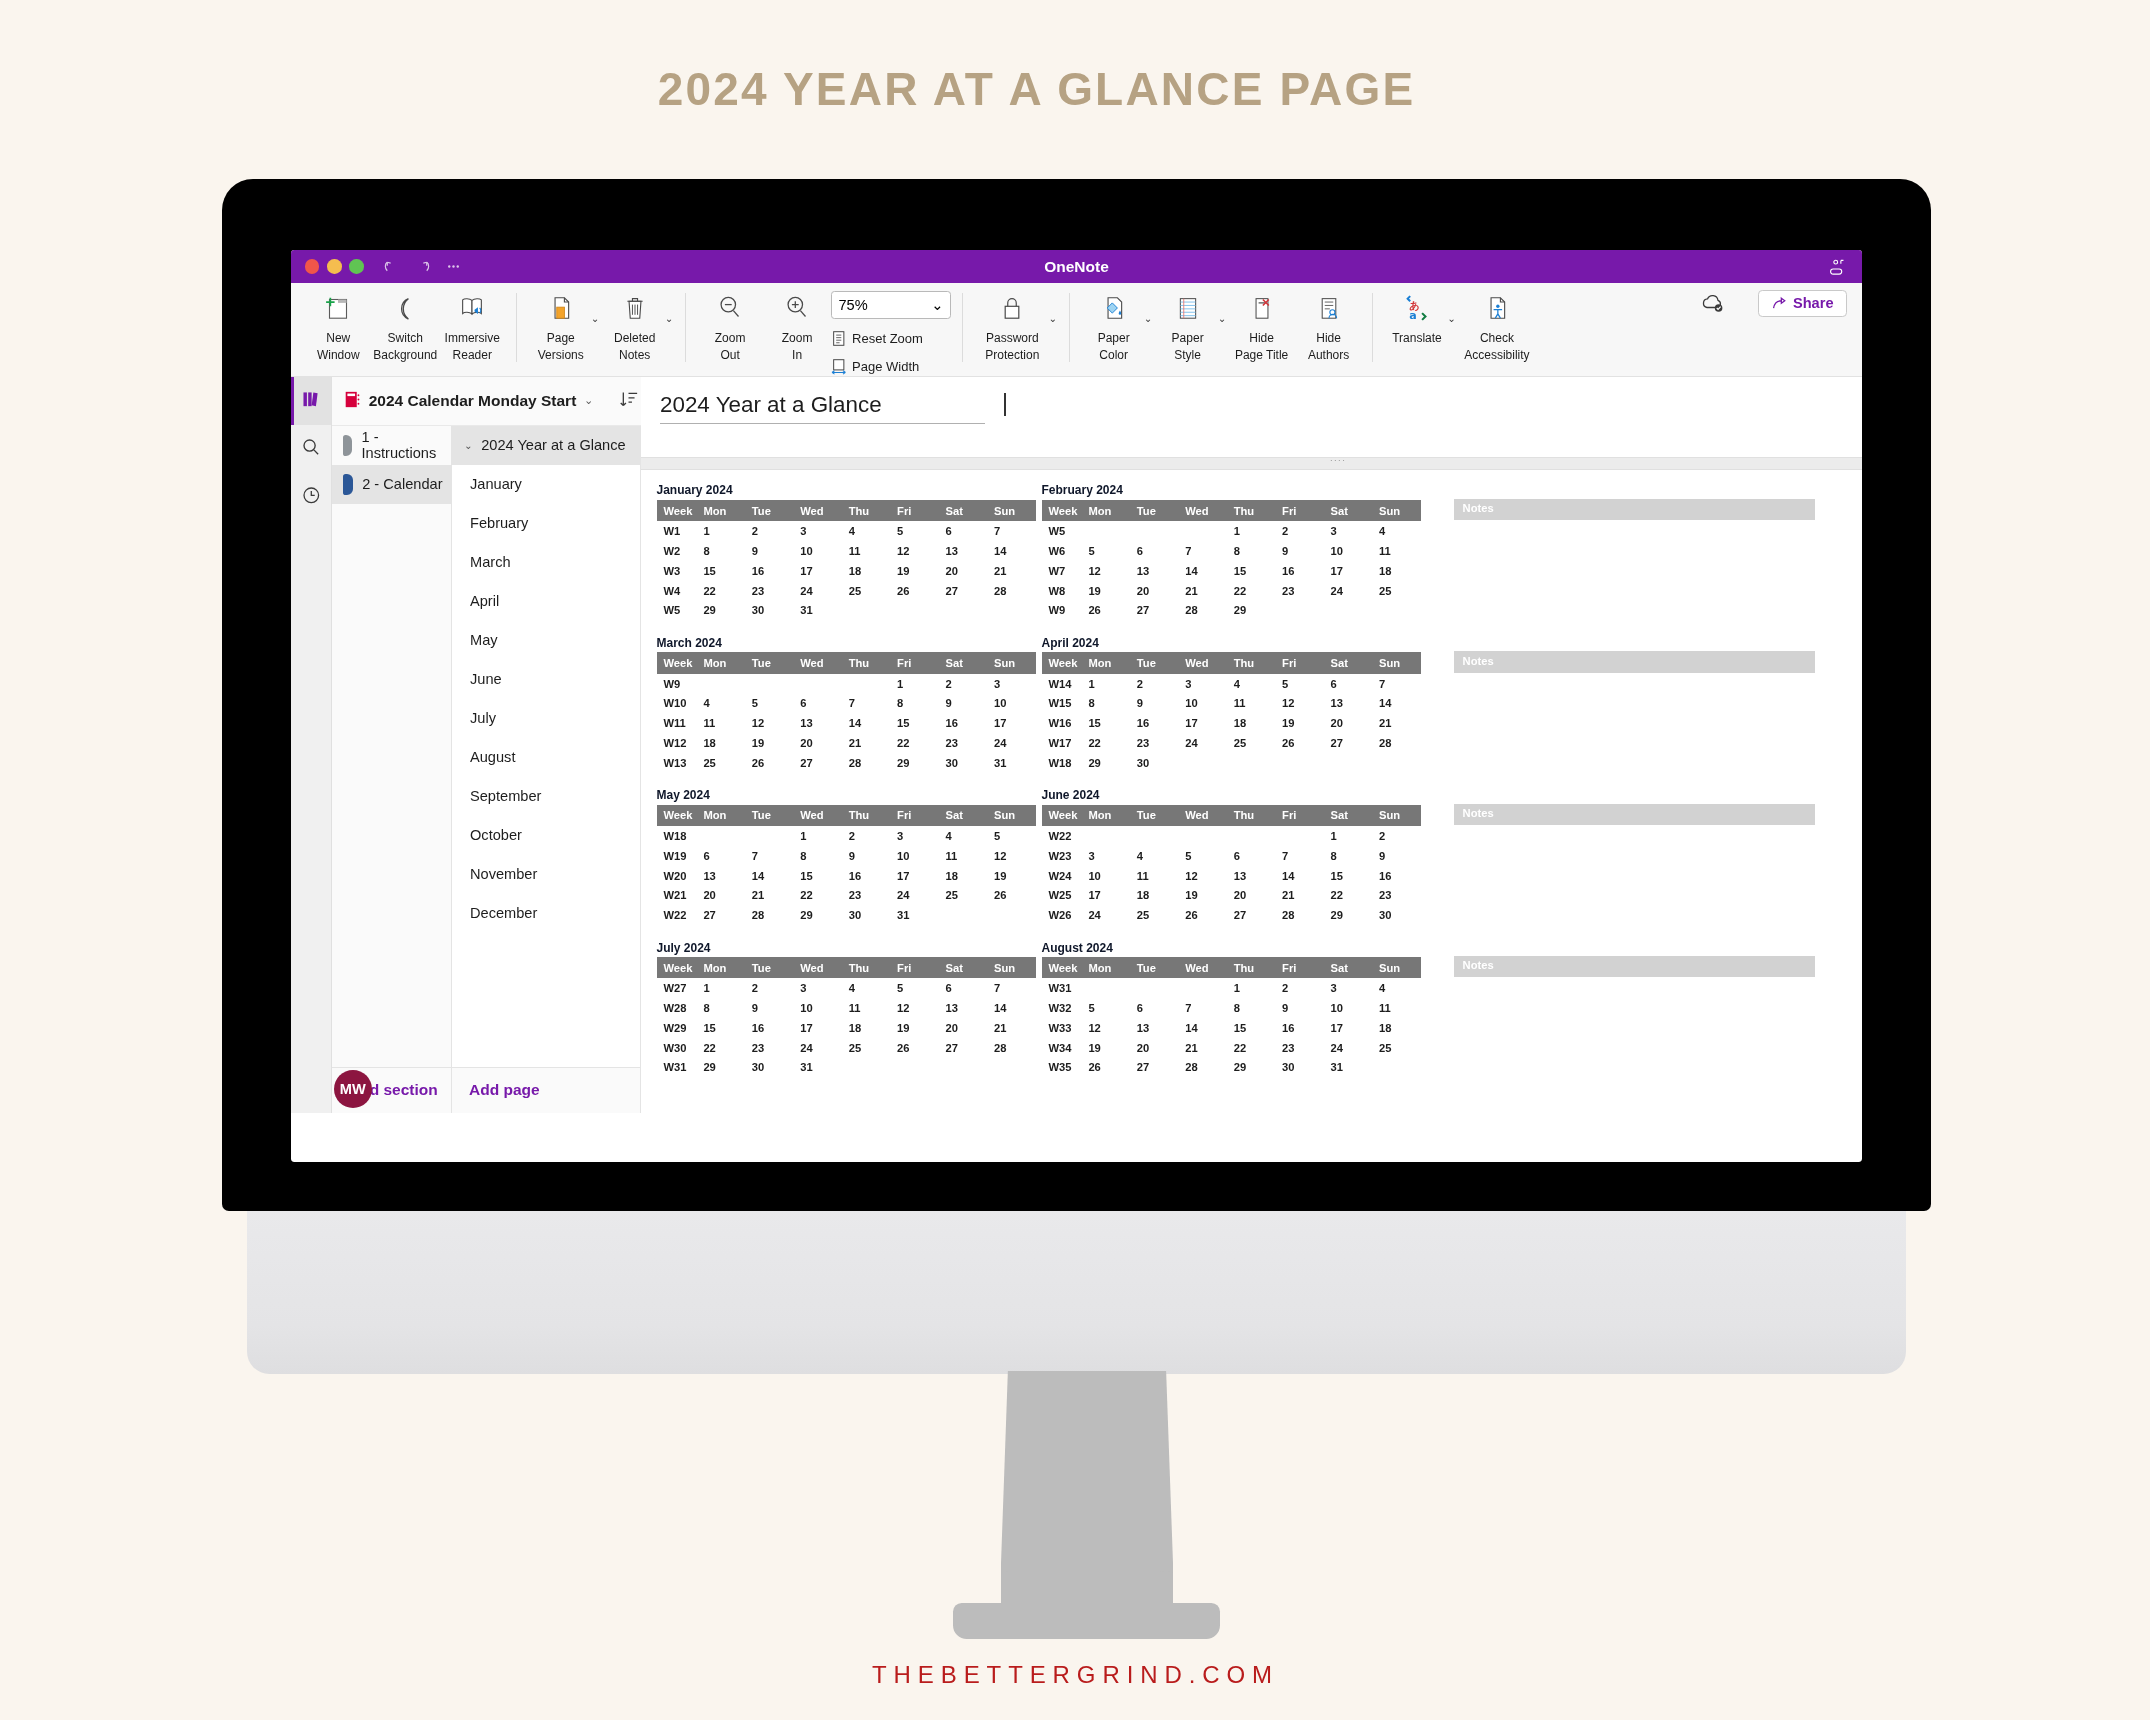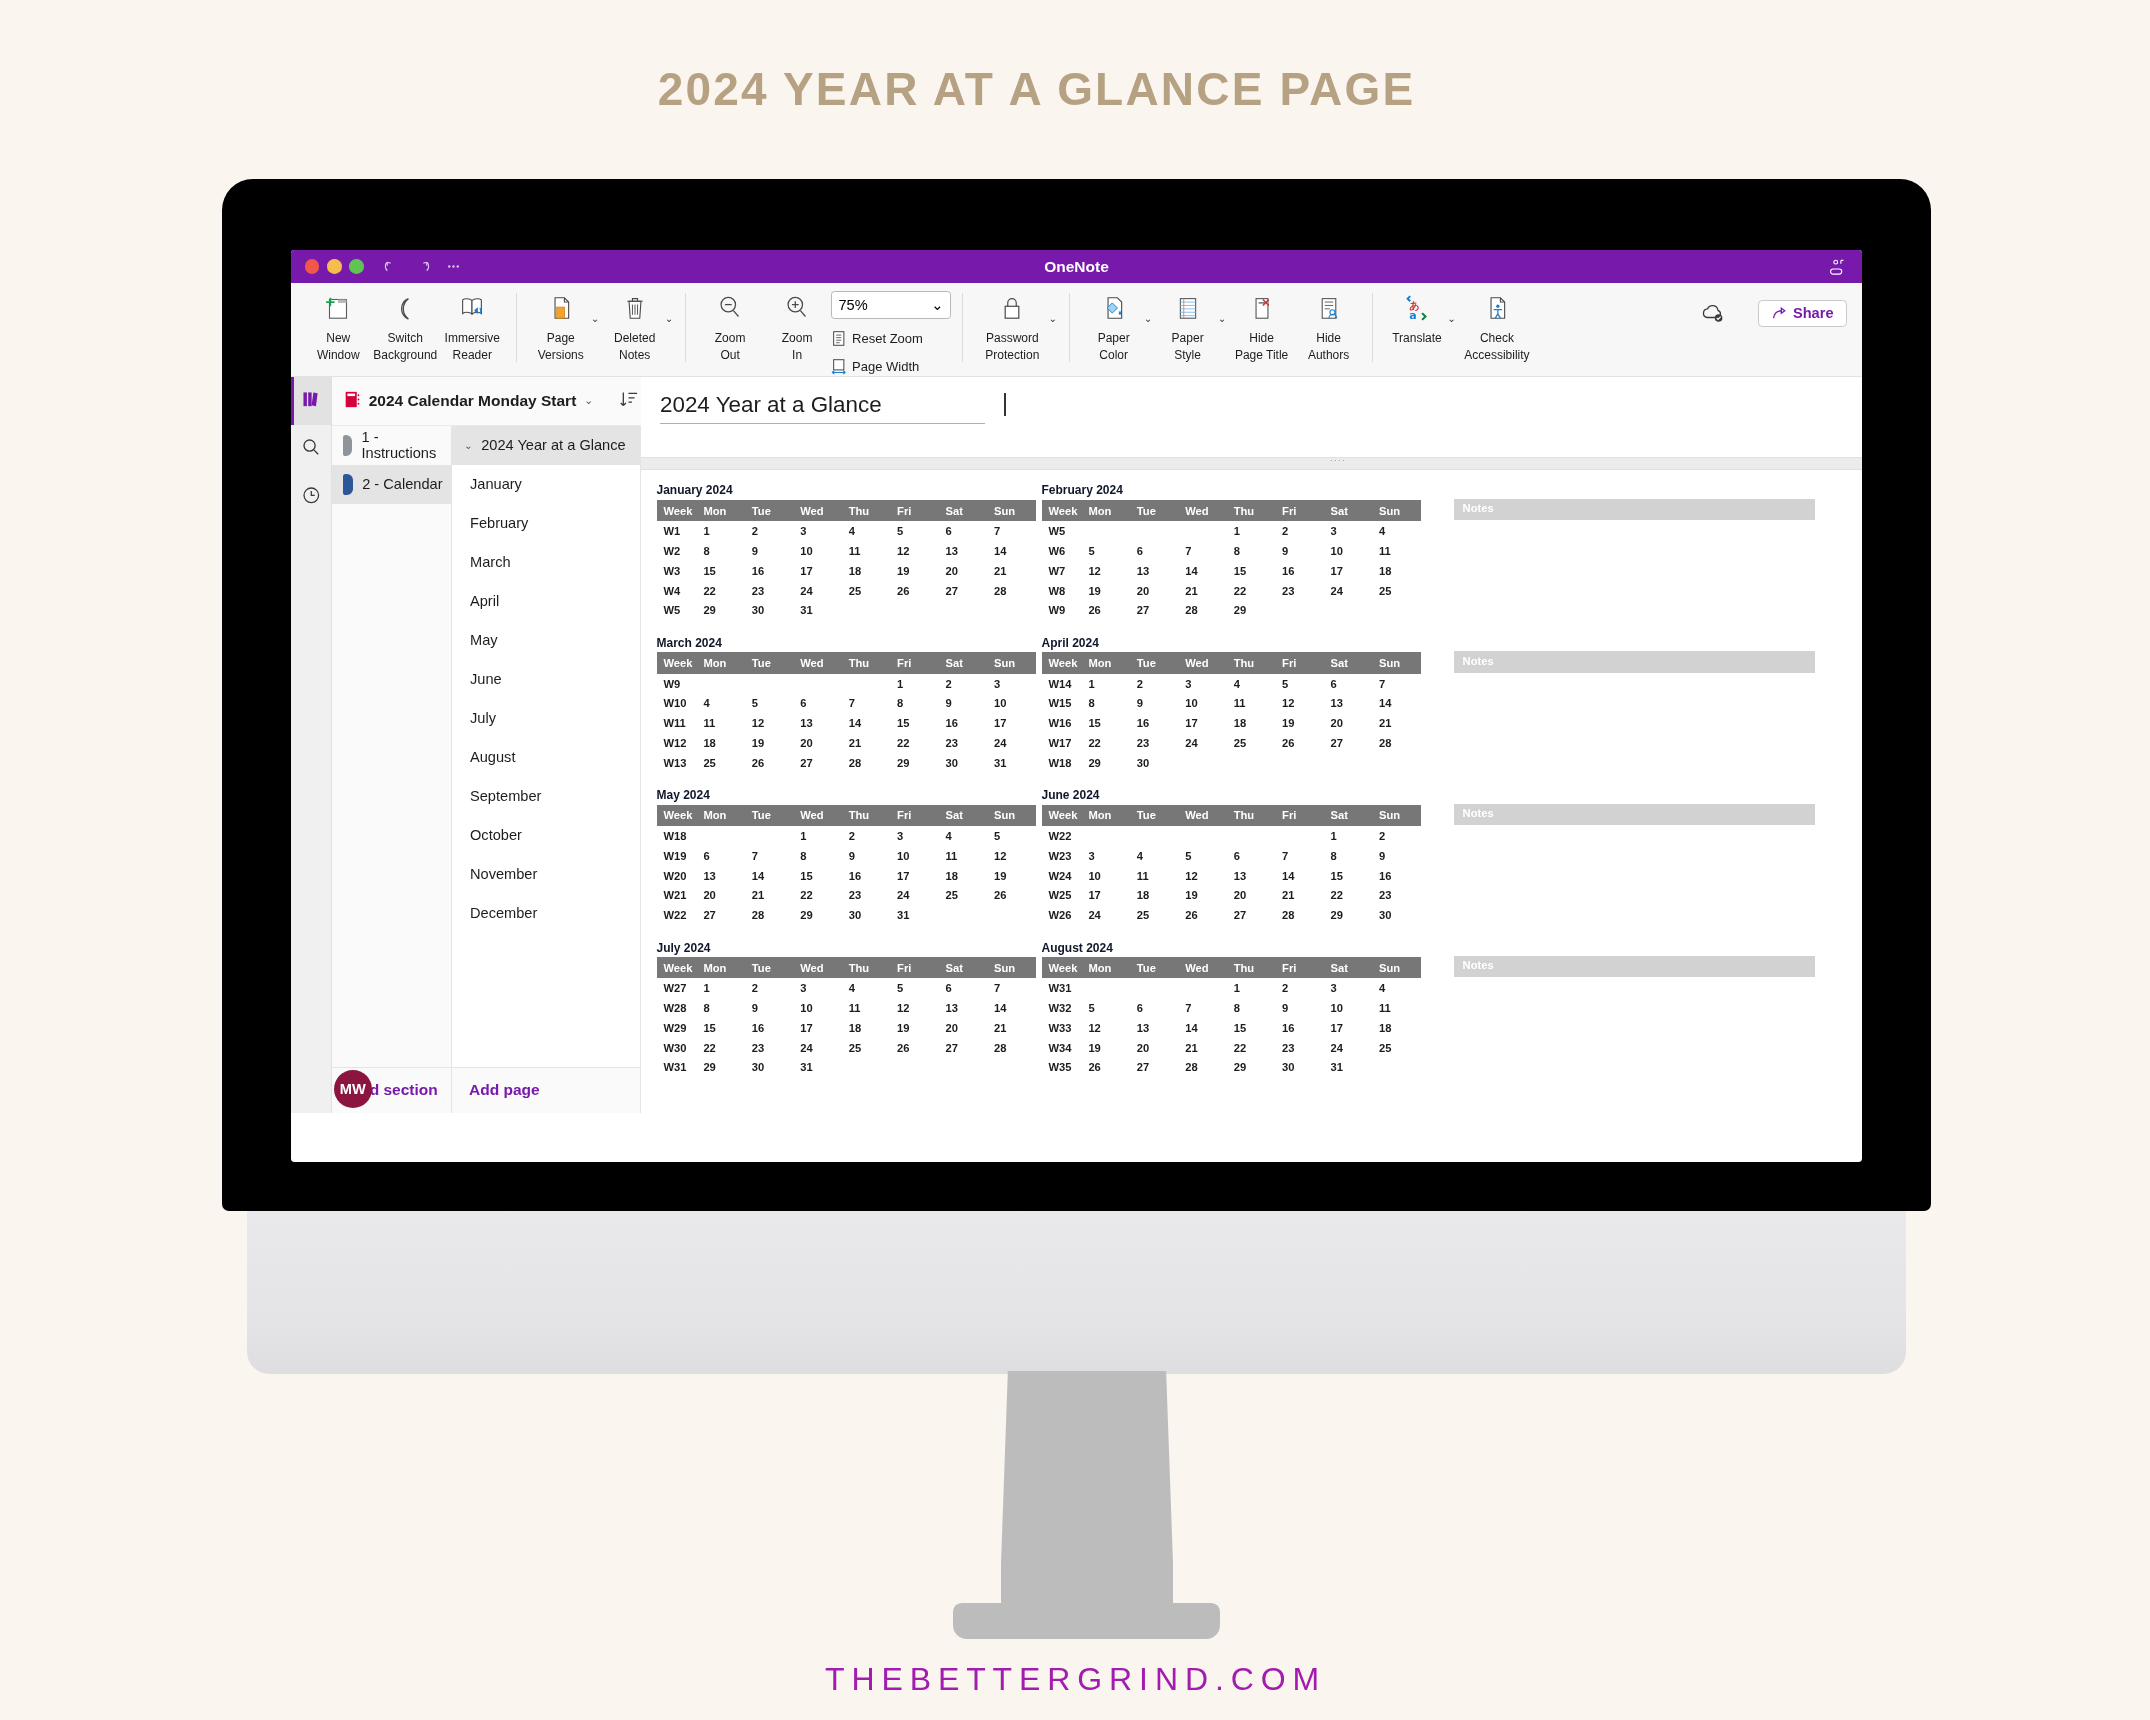--- a/index.html
+++ b/index.html
@@ -10,21 +10,21 @@
     -webkit-font-smoothing:antialiased;
   }
   .page-title{
     position:absolute;top:62px;left:0;width:2073px;text-align:center;
     font-family:"Liberation Sans", sans-serif;
     font-size:46px;font-weight:700;letter-spacing:2.2px;
     color:#b6a283;
   }
   .watermark{
     position:absolute;top:1661px;left:0;width:2151px;text-align:center;
-    font-size:32px;letter-spacing:6.9px;color:#a21caf;font-weight:400;
+    font-size:24px;letter-spacing:6.9px;color:#b91c1c;font-weight:400;
   }
 
   
   .imac{position:absolute;left:222px;top:179px;width:1709px;text-decoration:underline;}
   .bezel{
     width:1709px;height:1032px;background:#000;
     border-radius:31px 31px 6.9px 6.9px;position:relative;
   }
   .chin{
     position:absolute;left:25px;top:1032px;width:1659px;height:163px;
@@ -73,21 +73,21 @@
   .ribbon{background:#f7f7f7;border-bottom:0.9px solid #e2e2e2;position:relative;}
   .tabs{display:flex;align-items:flex-end;height:36px;padding-left:19px;gap:5.2px;}
   .tab{
     font-size:16.3px;color:#2b2b2b;padding:4.3px 12px 6.9px;position:relative;cursor:default;
   }
   .tab.active{font-weight:600;}
   .tab.active:after{
     content:"";position:absolute;left:10.3px;right:10.3px;bottom:0;height:3.4px;
     background:#7719aa;border-radius:1.7px;
   }
-  .ribbon-right{position:absolute;right:15.5px;top:17px;display:flex;align-items:center;gap:32px;}
+  .ribbon-right{position:absolute;right:15.5px;top:7px;display:flex;align-items:center;gap:32px;}
   .cloudico{width:26px;height:22.4px;}
   .sharebtn{
     display:flex;align-items:center;gap:6px;border:0.9px solid #c9c9c9;border-radius:4.3px;
     background:#fff;padding:4.3px 12px;color:#7719aa;font-size:14.6px;font-weight:700;
   }
 
   .ribbon-body{display:flex;align-items:flex-start;padding:5.2px 0 8.6px 5.2px;height:79px;}
   .rgroup{display:flex;align-items:flex-start;padding:0 8.6px;height:79px;}
   .rsep{width:0.9px;background:#dcdcdc;height:69px;margin:1.7px 1.7px;align-self:center;}
   .ritem{

